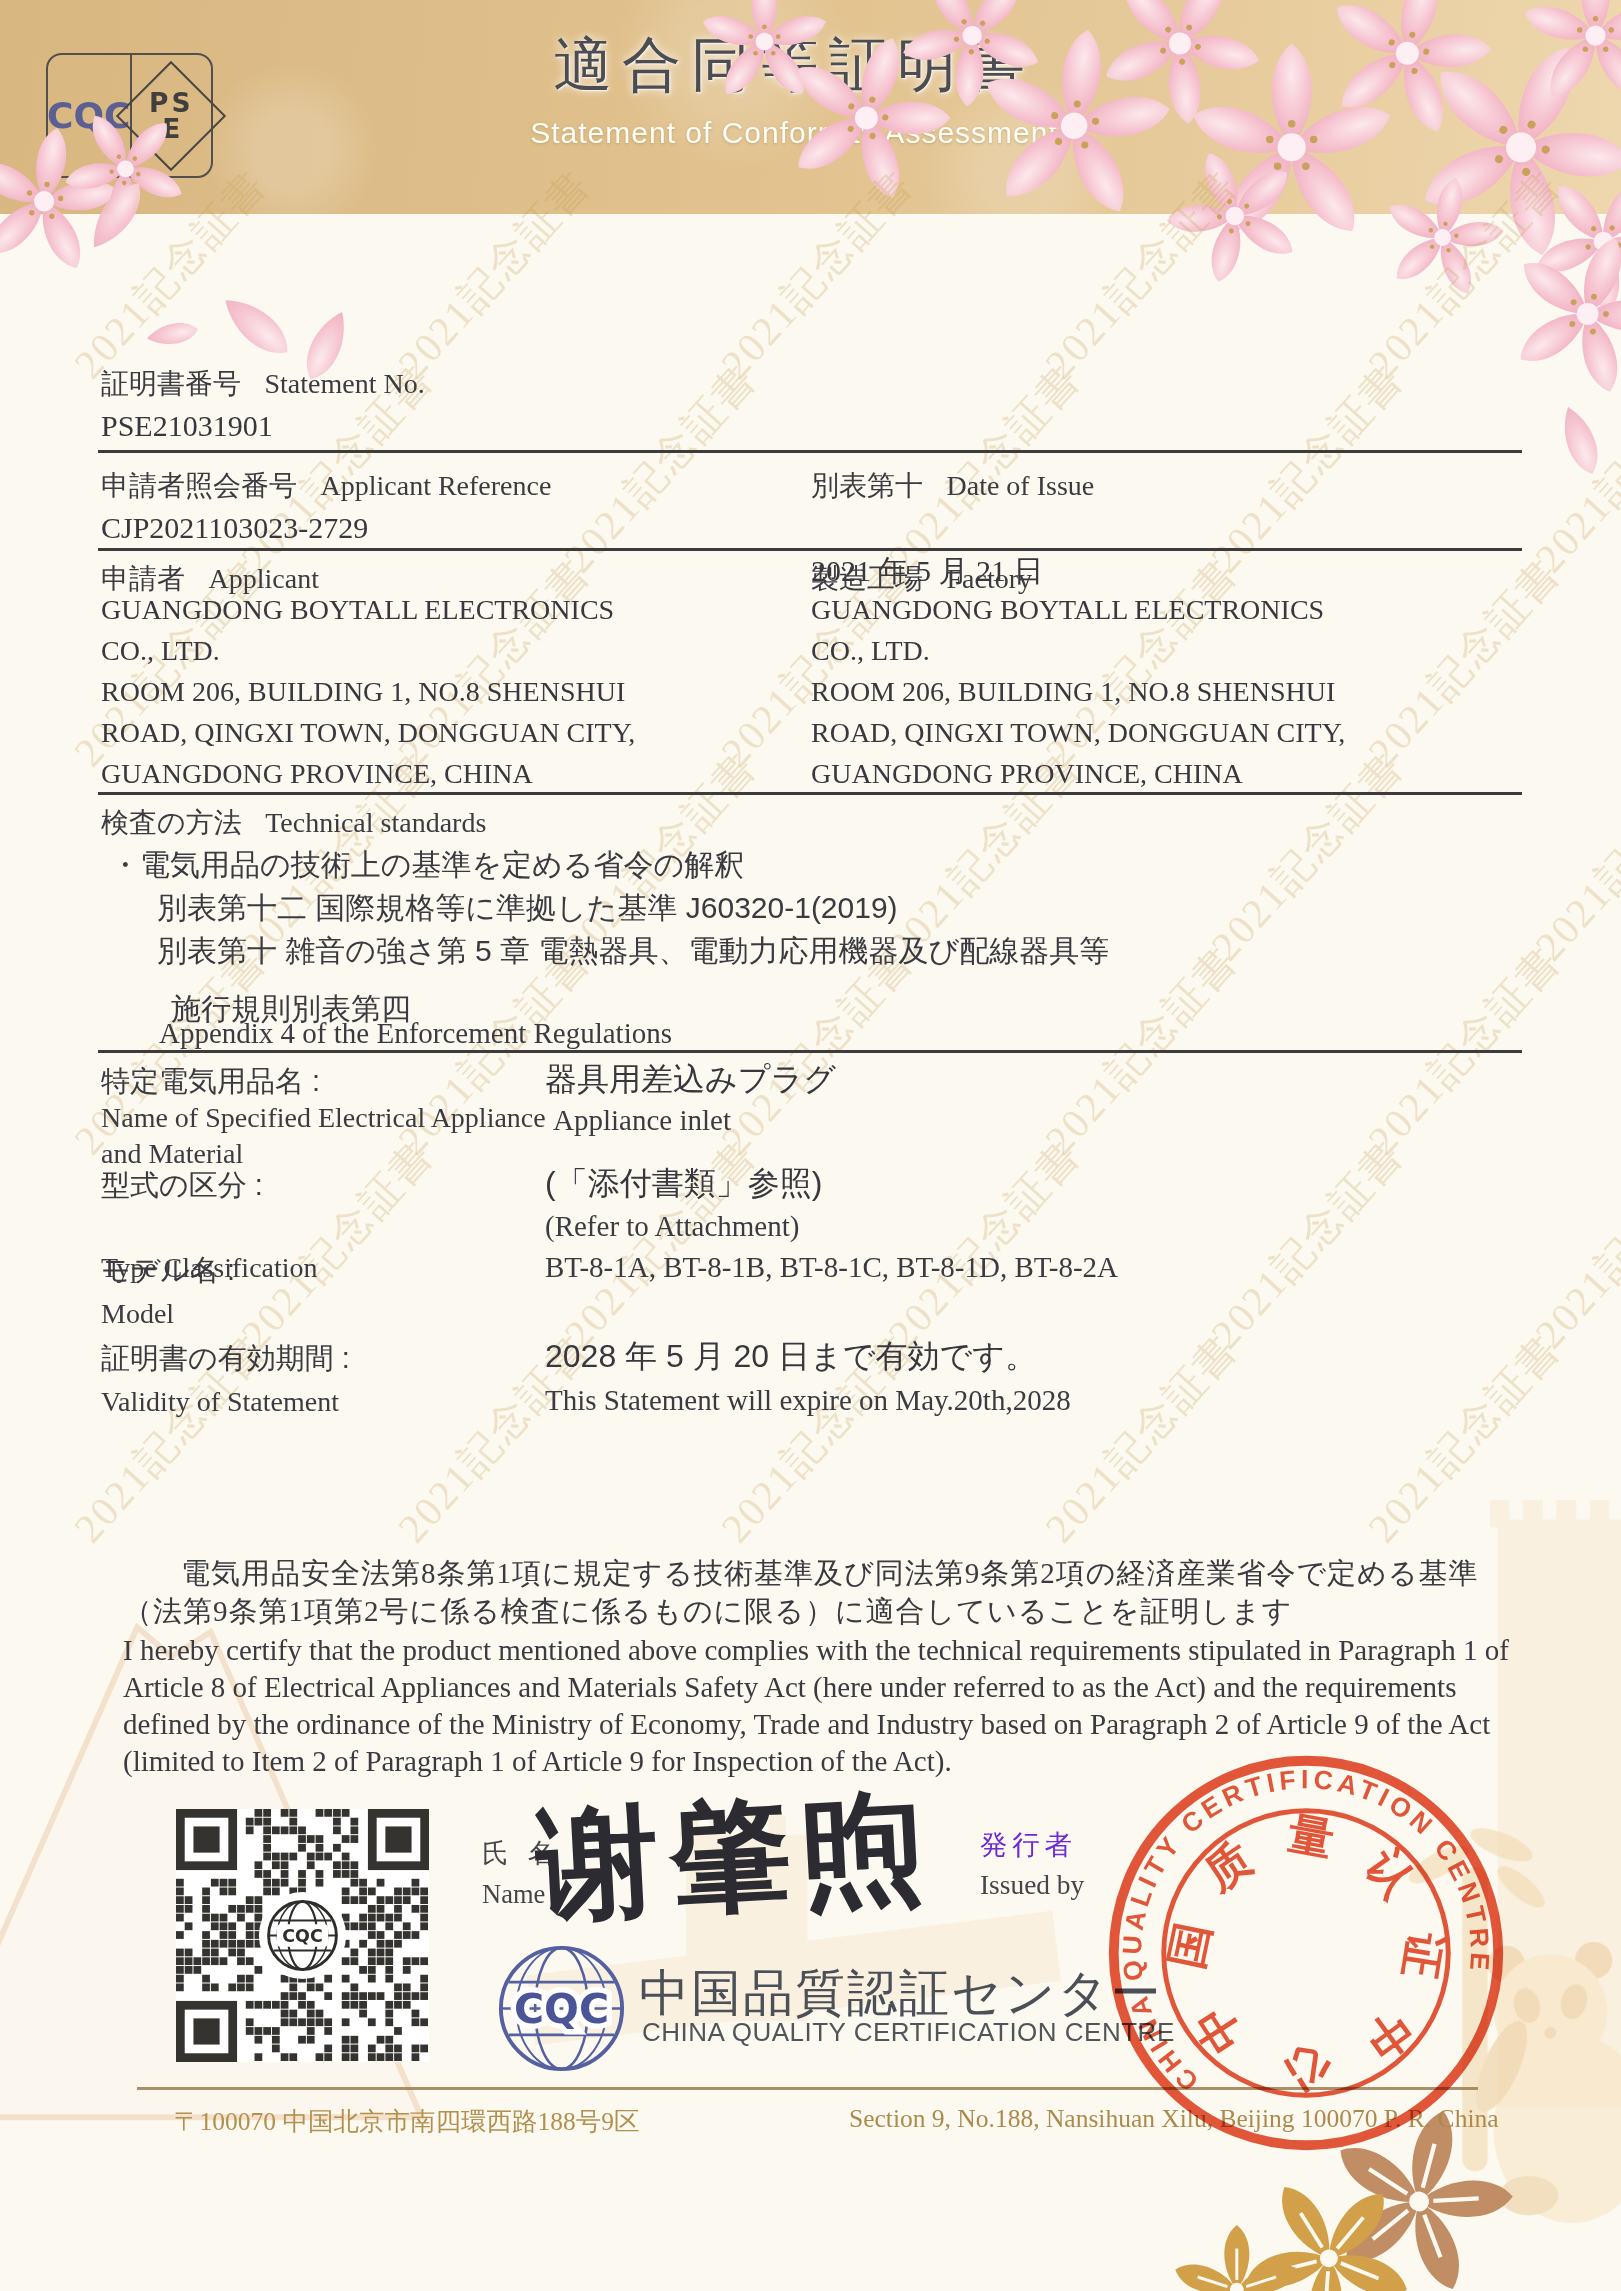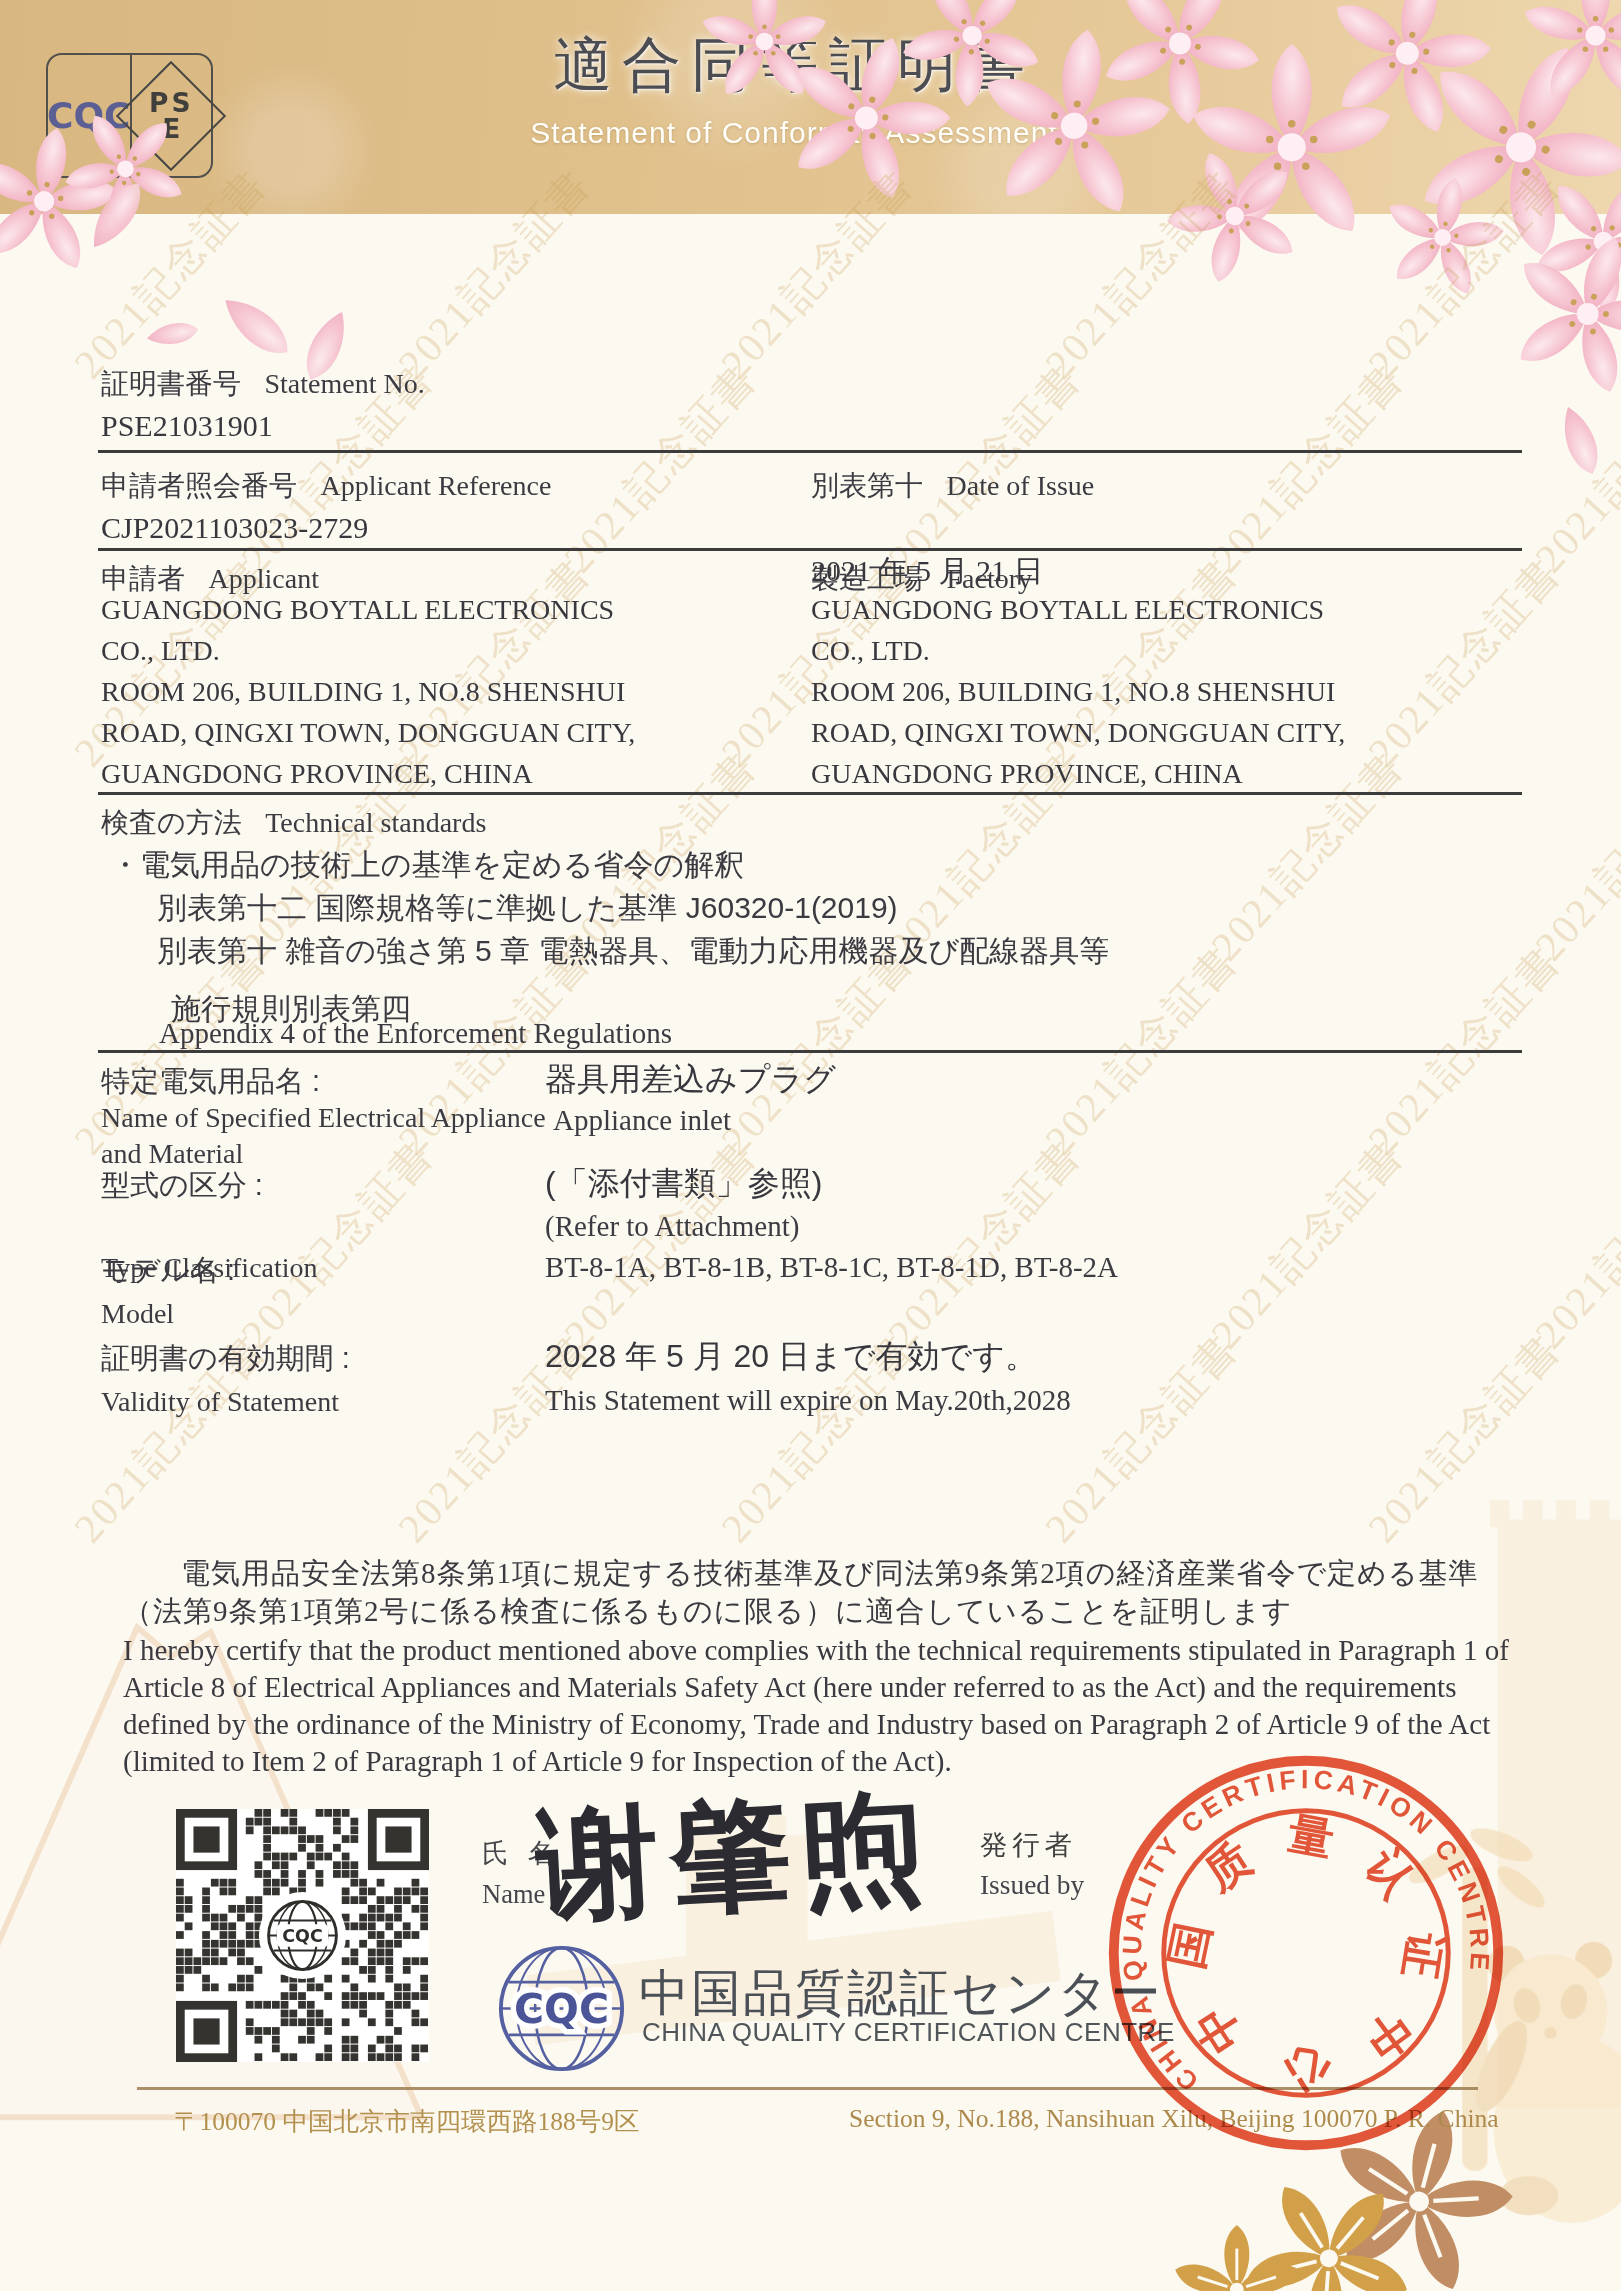--- a/index.html
+++ b/index.html
@@ -77,21 +77,21 @@
   .decl-jp{margin:0;font-size:29px;line-height:38px;text-indent:2em;letter-spacing:1px;color:#3a3a40;}
   .decl-en{margin:2px 0 0 0;font-size:29px;line-height:37px;color:#3a3a40;}
 
   #qr{left:176px;top:1809px;}
   #name-block{left:482px;top:1835px;}
   .nm-jp{font-family:"Liberation Sans","DejaVu Sans",sans-serif;font-size:26.5px;letter-spacing:5.9px;color:#45454b;}
   .nm-en{font-size:26.5px;color:#45454b;margin-top:7.8px;}
   #sig{left:537px;top:1776px;font-size:122px;color:#2b2b31;transform:rotate(-3deg);
        font-family:"Liberation Serif","DejaVu Serif",serif;font-weight:bold;letter-spacing:9.8px;white-space:nowrap;}
   #issued-block{left:980px;top:1827px;}
-  .iss-jp{font-family:"Liberation Sans","DejaVu Sans",sans-serif;font-size:27.4px;letter-spacing:4.9px;color:#404040;}
+  .iss-jp{font-family:"Liberation Sans","DejaVu Sans",sans-serif;font-size:27.4px;letter-spacing:4.9px;color:#6d28d9;}
   .iss-en{font-size:27.4px;color:#45454b;margin-top:6.9px;}
   #cqc-logo{left:496px;top:1943px;}
   #org-jp{left:639px;top:1960px;font-size:50px;letter-spacing:2px;color:#4b5057;white-space:nowrap;}
   #org-en{left:642px;top:2017px;font-size:26px;color:#50555a;letter-spacing:0.5px;white-space:nowrap;
           font-family:"Liberation Sans","DejaVu Sans",sans-serif;}
   #stamp{position:absolute;left:1100px;top:1747px;z-index:3;opacity:.93;mix-blend-mode:multiply;}
   #footer-rule{position:absolute;top:2087px;left:137px;width:1341px;height:2.9px;background:#9b7c50;opacity:.85;}
   #foot-jp{left:174px;top:2104px;font-size:25.5px;color:#b2904e;white-space:nowrap;}
   #foot-en{left:849px;top:2104px;font-size:25.5px;color:#ad8a4c;white-space:nowrap;}
 </style>

